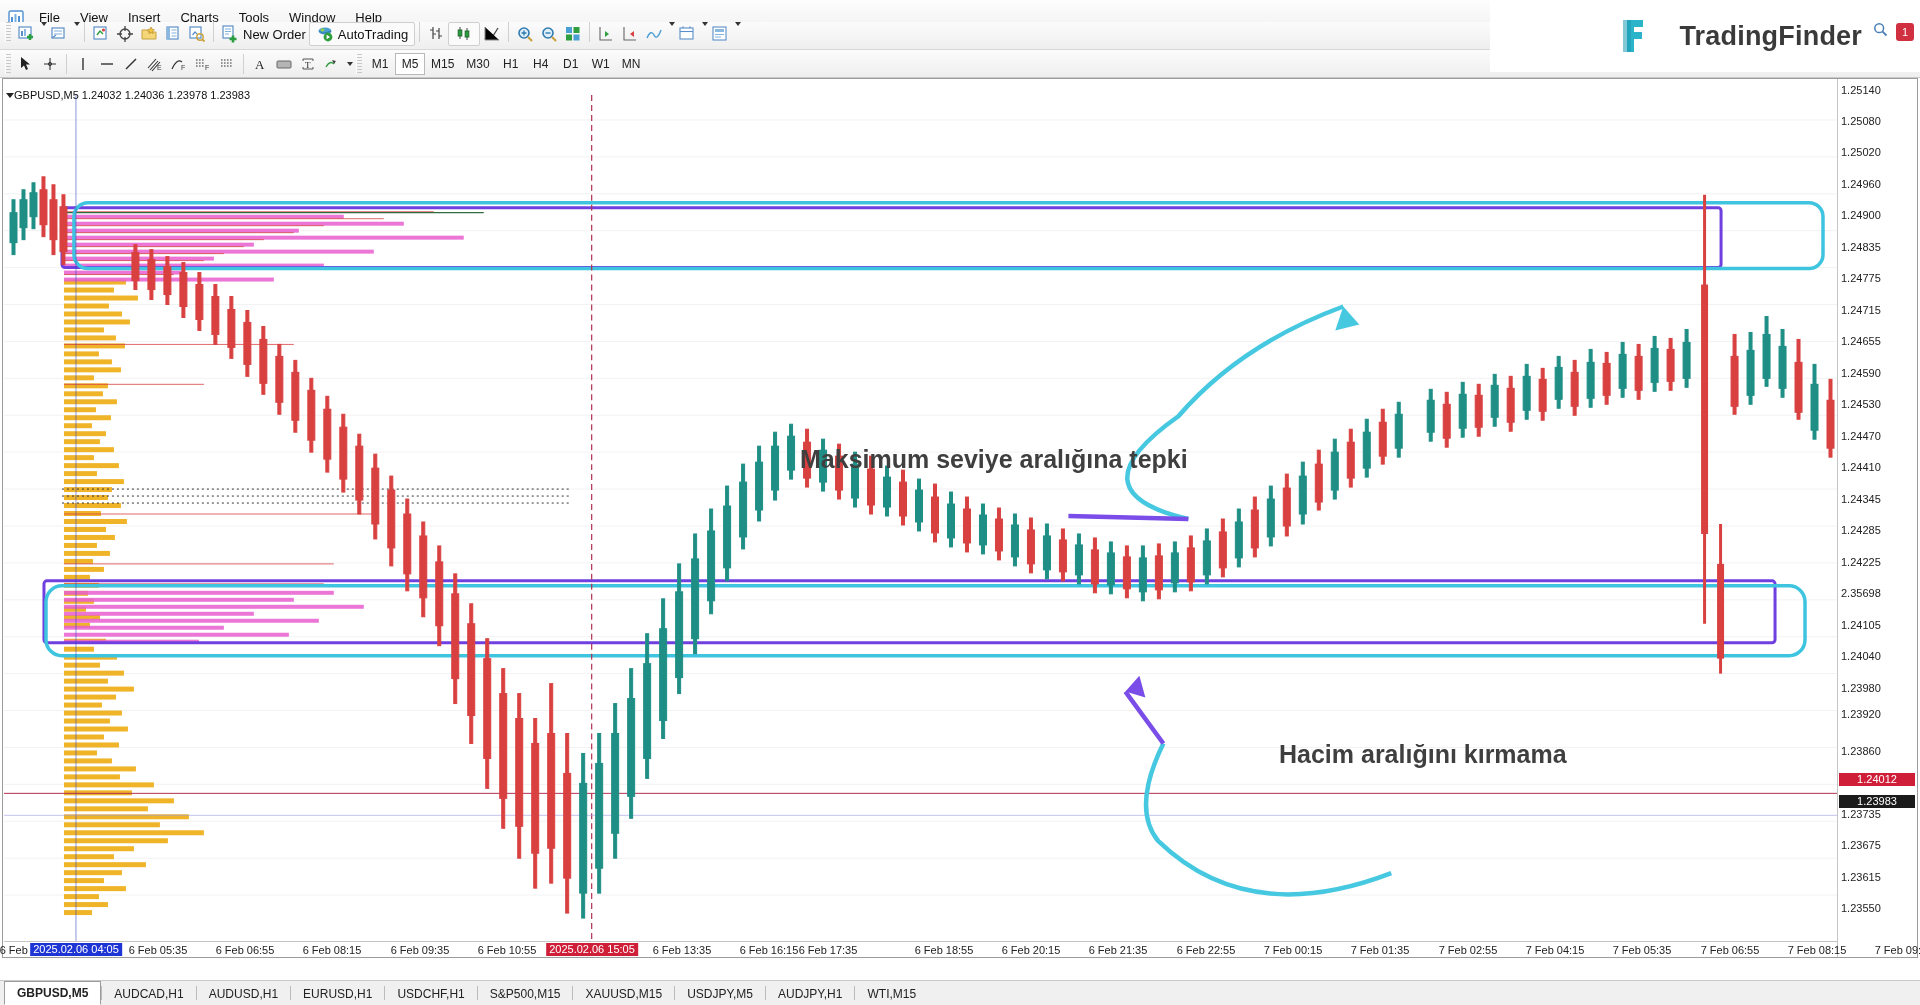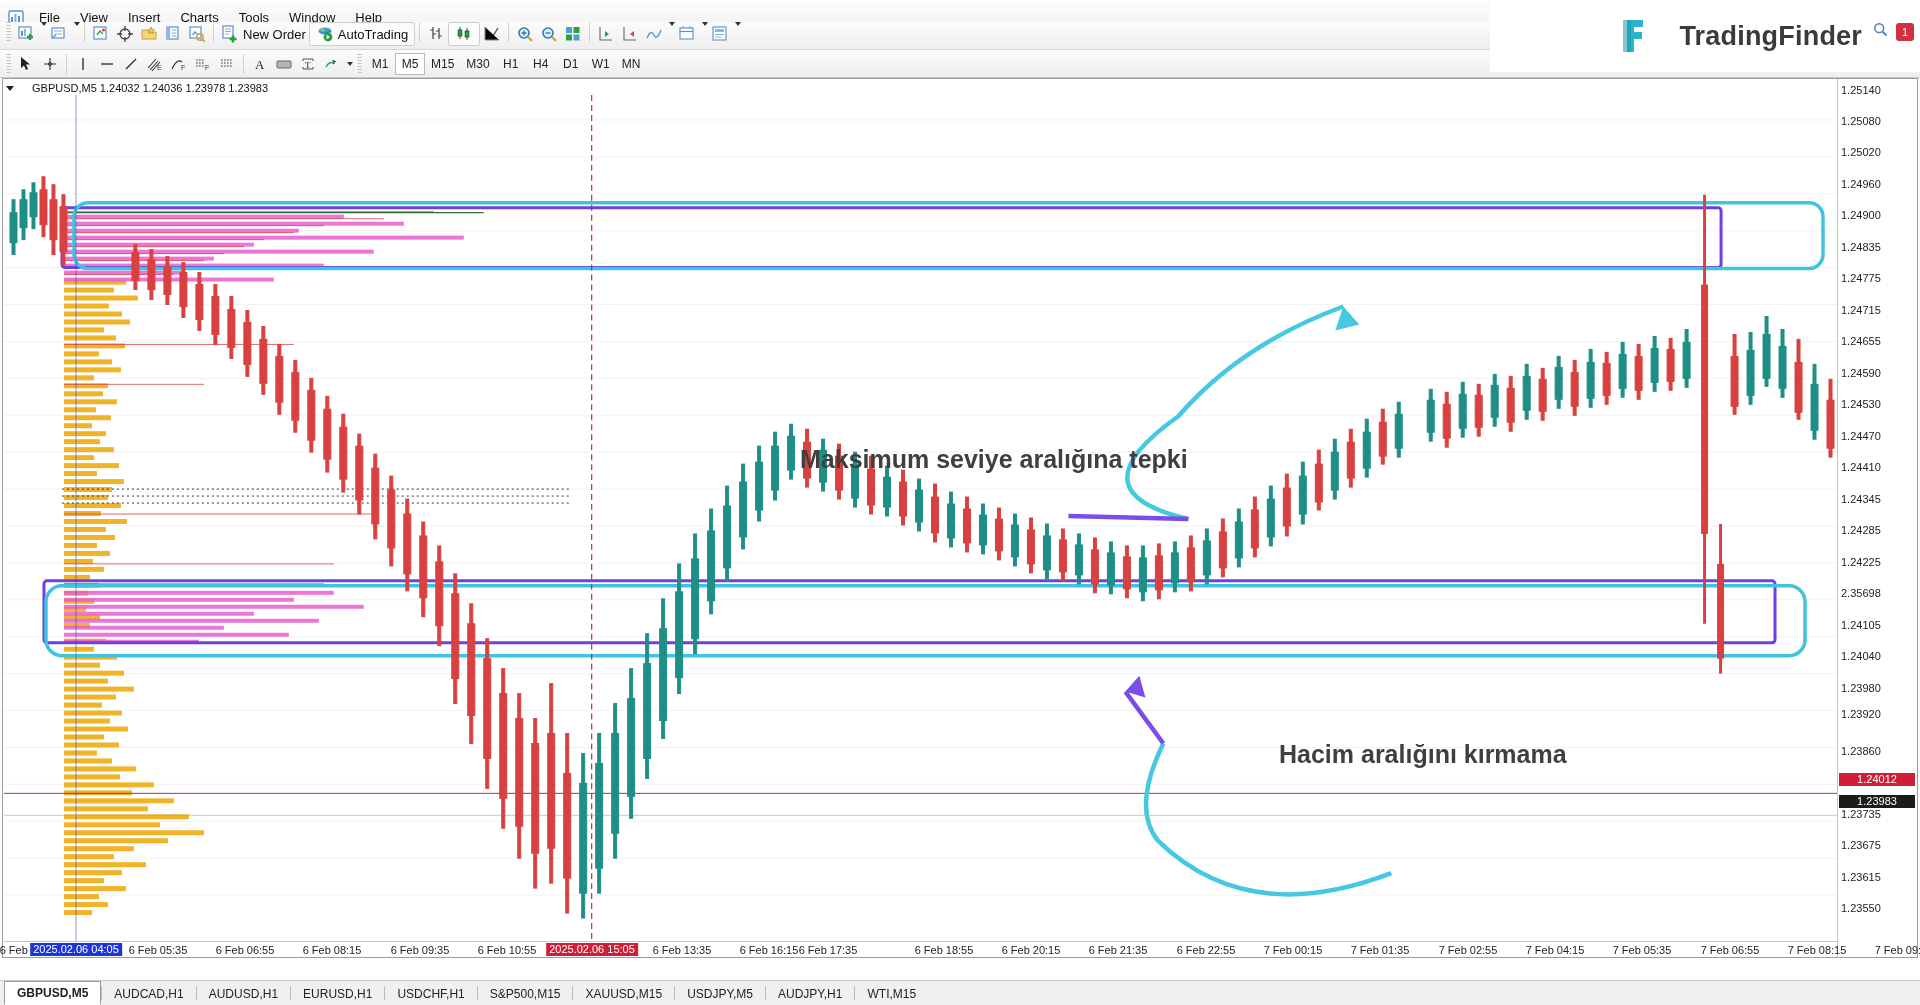--- a/index.html
+++ b/index.html
@@ -94,22 +94,22 @@
   
   .chartwrap {
     position: absolute; top: 78px; left: 0; width: 1920px; height: 902px;
     background: #ffffff;
   }
   .chart-frame {
     position: absolute; top: 0; left: 2px; width: 1916px; height: 880px;
     border: 1px solid #9c9c9c; background: #ffffff;
   }
   .chart-header {
-    position: absolute; top: 2px; left: 3px; height: 14px;
-    display: flex; align-items: center; gap: 18px;
+    position: absolute; top: 9px; left: 3px; height: 14px;
+    display: flex; align-items: center; gap: 0;
     font-size: 11px; color: #111; z-index: 40;
   }
   .ch-caret {
     width: 0; height: 0; border-left: 4px solid transparent;
     border-right: 4px solid transparent; border-top: 5px solid #222;
   }
 
   .plot {
     position: absolute; top: 16px; left: 1px; right: 80px; bottom: 16px;
     overflow: hidden;

